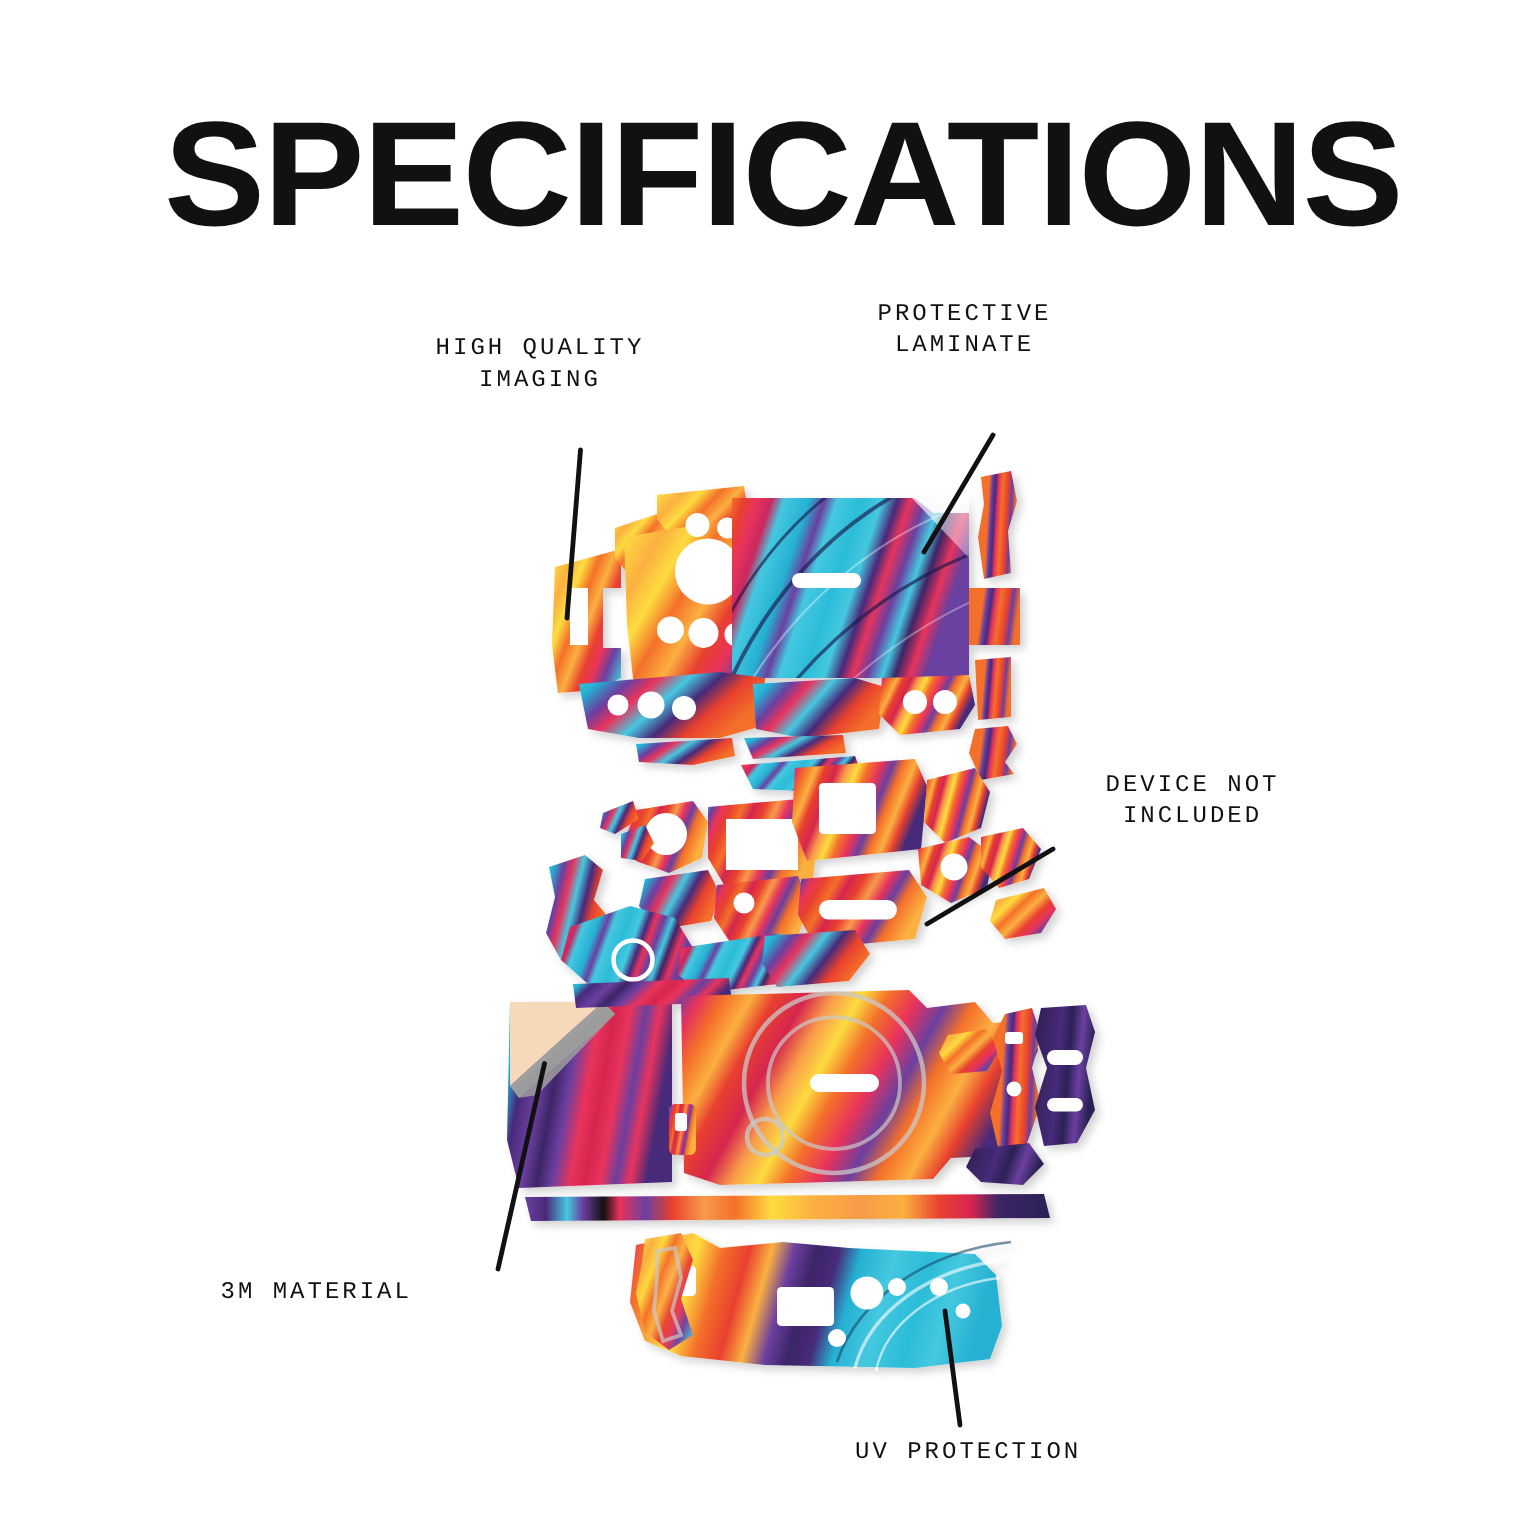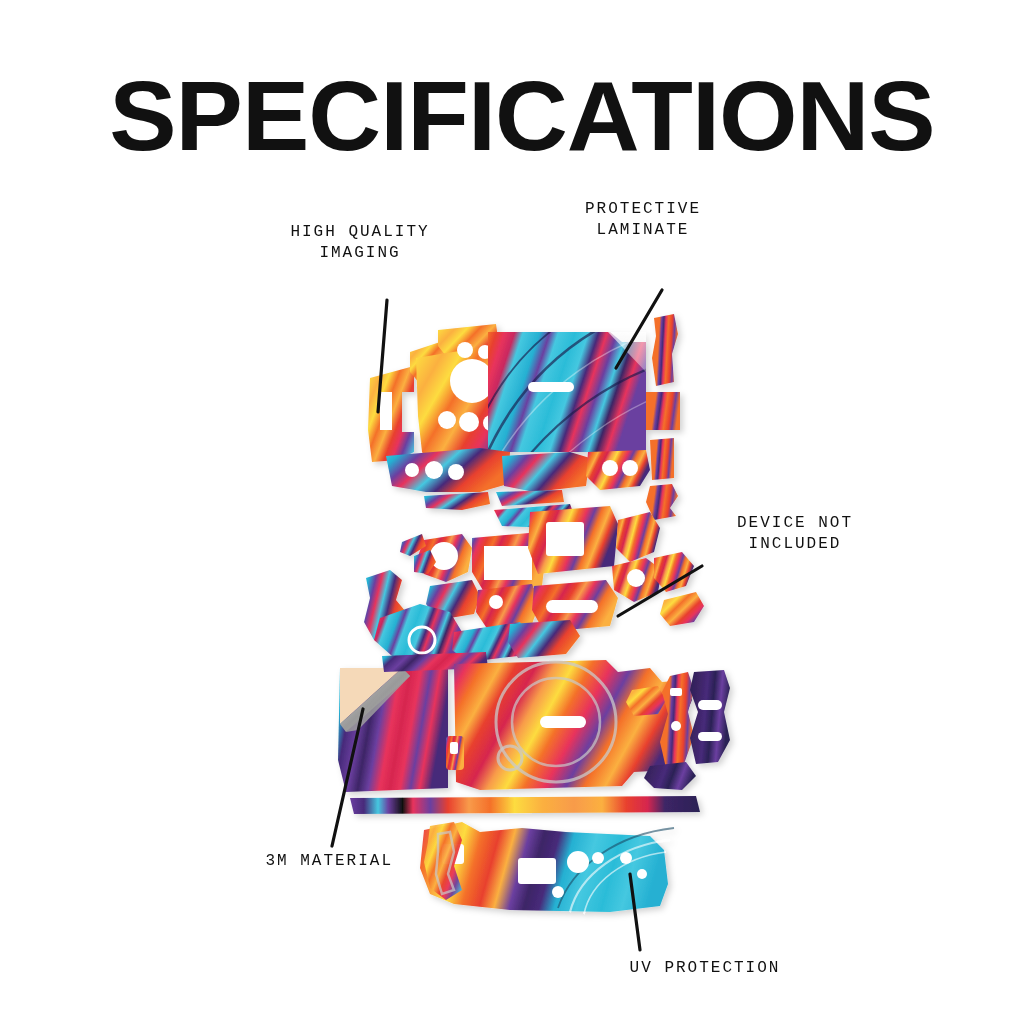--- a/index.html
+++ b/index.html
@@ -37,22 +37,22 @@
     line-height:1.30;
     letter-spacing:2.0px;
     color:#111111;
     text-align:center;
     white-space:pre-line;
     text-transform:uppercase;
   }
   .lbl-hqi{ left:230px; top:222px; width:240px; }
   .lbl-pl { left:533px; top:199px; width:200px; }
   .lbl-dni{ left:665px; top:513px; width:240px;text-align:center; }
-  .lbl-3m { left:137px; top:851px; width:246px; text-align:right;}
-  .lbl-uv { left:560px; top:958px; width:270px; text-align:center;}
+  .lbl-3m { left:137px; top:851px; width:246px; text-align:left;}
+  .lbl-uv { left:560px; top:958px; width:270px; text-align:left;}
 
   
   #leaders{position:absolute;left:0;top:0;width:1024px;height:1024px;pointer-events:none;}
 
   
   #art{position:absolute;left:0;top:0;width:1024px;height:1024px;}
 </style>
 </head>
 <body>
 

